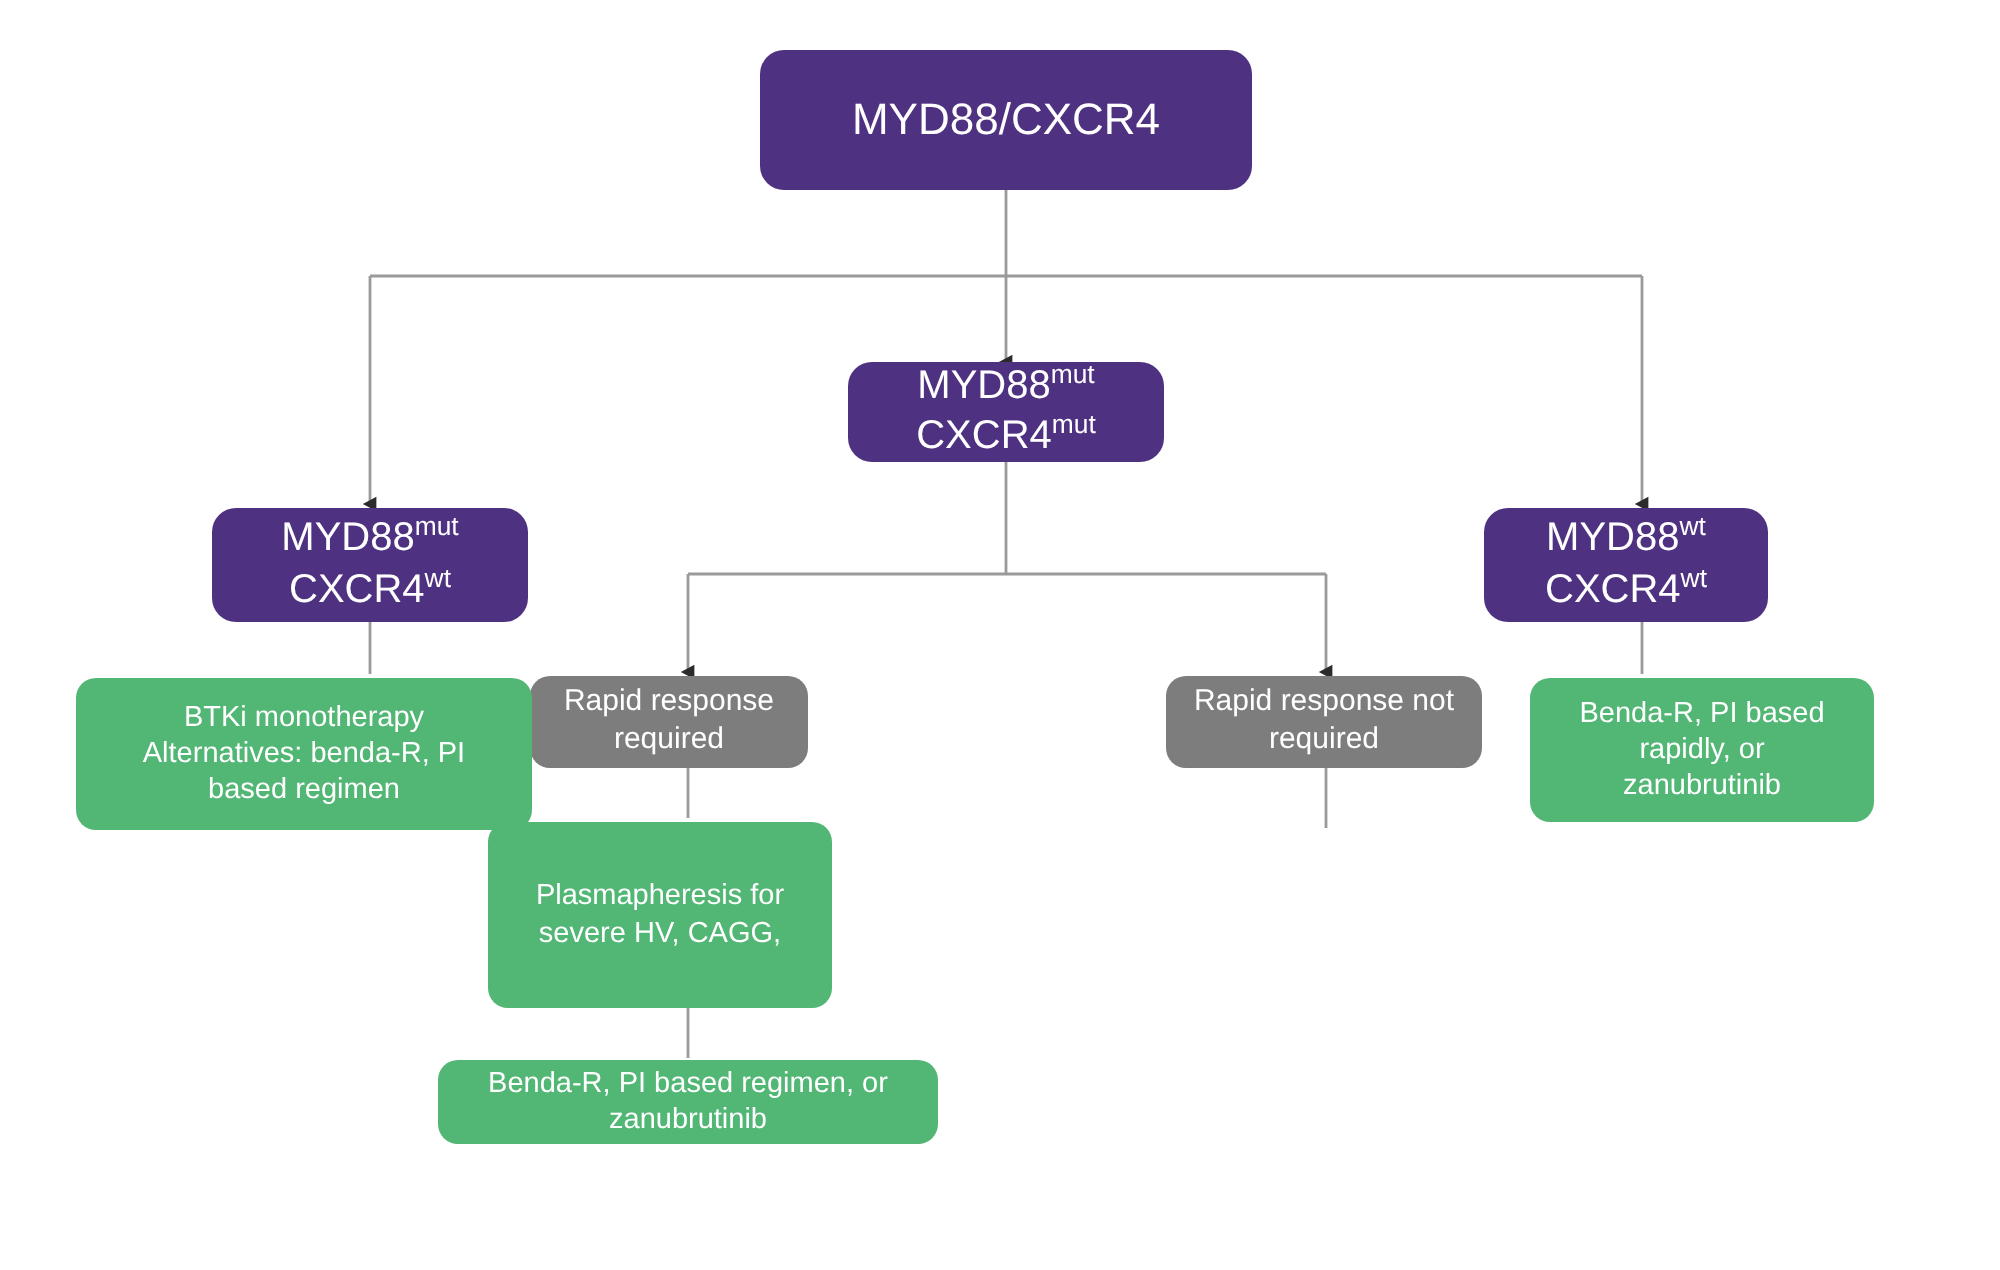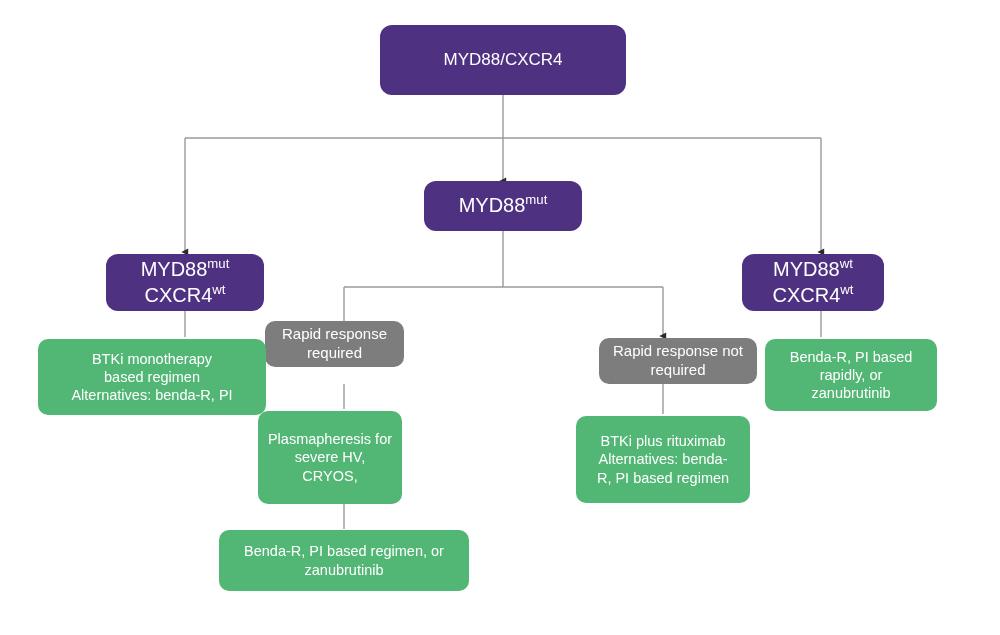--- a/index.html
+++ b/index.html
@@ -44,21 +44,21 @@
   .purple {
     background: #4f3181;
     border-radius: 12px;
   }
   .green {
     background: #52b675;
   }
   .gray {
     background: #7d7d7d;
   }
-  .f17 { font-size: 17px; justify-content: flex-end; }
+  .f17 { font-size: 22px; justify-content: flex-end; }
   .f16 { font-size: 20px; }
   .f15 { font-size: 15px; }
   .f14 { font-size: 14.5px; }
   sup {
     font-size: 0.66em;
     vertical-align: super;
     line-height: 0;
   }
 </style>
 </head>
@@ -105,82 +105,76 @@
 
   <div class="node purple f17" style="left:380px; top:25px; width:246px; height:70px;">
     <span class="lines">
       <span class="ln">MYD88/CXCR4</span>
     </span>
   </div>
 
   <div class="node purple f16" style="left:424px; top:181px; width:158px; height:50px;">
     <span class="lines">
       <span class="ln"><span>MYD88</span><sup>mut</sup></span>
+      <span class="ln"><span>CXCR4</span><sup>mut</sup></span>
     </span>
   </div>
 
   <div class="node purple f16" style="left:106px; top:254px; width:158px; height:57px;">
     <span class="lines">
       <span class="ln"><span>MYD88</span><sup>mut</sup></span>
       <span class="ln"><span>CXCR4</span><sup>wt</sup></span>
     </span>
   </div>
 
   <div class="node purple f16" style="left:742px; top:254px; width:142px; height:57px;">
     <span class="lines">
       <span class="ln"><span>MYD88</span><sup>wt</sup></span>
       <span class="ln"><span>CXCR4</span><sup>wt</sup></span>
     </span>
   </div>
 
-  <div class="node gray f15" style="left:265px; top:321px; width:139px; height:46px;justify-content:flex-end;">
+  <div class="node gray f15" style="left:265px; top:338px; width:139px; height:46px;justify-content:flex-end;">
     <span class="lines">
       <span class="ln">Rapid response</span>
       <span class="ln">required</span>
     </span>
   </div>
 
-  <div class="node gray f15" style="left:583px; top:338px; width:158px; height:46px;margin-left:16px;">
+  <div class="node gray f15" style="left:583px; top:338px; width:158px; height:46px;">
     <span class="lines">
       <span class="ln">Rapid response not</span>
       <span class="ln">required</span>
     </span>
   </div>
 
   <div class="node green f14" style="left:38px; top:339px; width:228px; height:76px;">
     <span class="lines">
       <span class="ln">BTKi monotherapy</span>
+      <span class="ln">Alternatives: benda-R, PI</span>
       <span class="ln">based regimen</span>
-      <span class="ln">Alternatives: benda-R, PI</span>
     </span>
   </div>
 
   <div class="node green f14" style="left:765px; top:339px; width:172px; height:72px;">
     <span class="lines">
       <span class="ln">Benda-R, PI based</span>
       <span class="ln">rapidly, or</span>
       <span class="ln">zanubrutinib</span>
     </span>
   </div>
 
-  <div class="node green f14" style="left:258px; top:411px; width:144px; height:93px;">
+  <div class="node green f14" style="left:244px; top:411px; width:172px; height:93px;">
     <span class="lines">
       <span class="ln">Plasmapheresis for</span>
-      <span class="ln">severe HV, CRYOS,</span>
+      <span class="ln">severe HV, CAGG,</span>
     </span>
   </div>
 
-  <div class="node green f14" style="left:576px; top:416px; width:174px; height:87px;">
-    <span class="lines">
-      <span class="ln">BTKi plus rituximab</span>
-      <span class="ln">Alternatives: benda-</span>
-      <span class="ln">R, PI based regimen</span>
-    </span>
-  </div>
 
-  <div class="node green f14" style="left:219px; top:530px; width:250px; height:61px;">
+  <div class="node green f14" style="left:219px; top:530px; width:250px; height:42px;">
     <span class="lines">
       <span class="ln">Benda-R, PI based regimen, or</span>
       <span class="ln">zanubrutinib</span>
     </span>
   </div>
 
 </div>
 
 </body></html>

